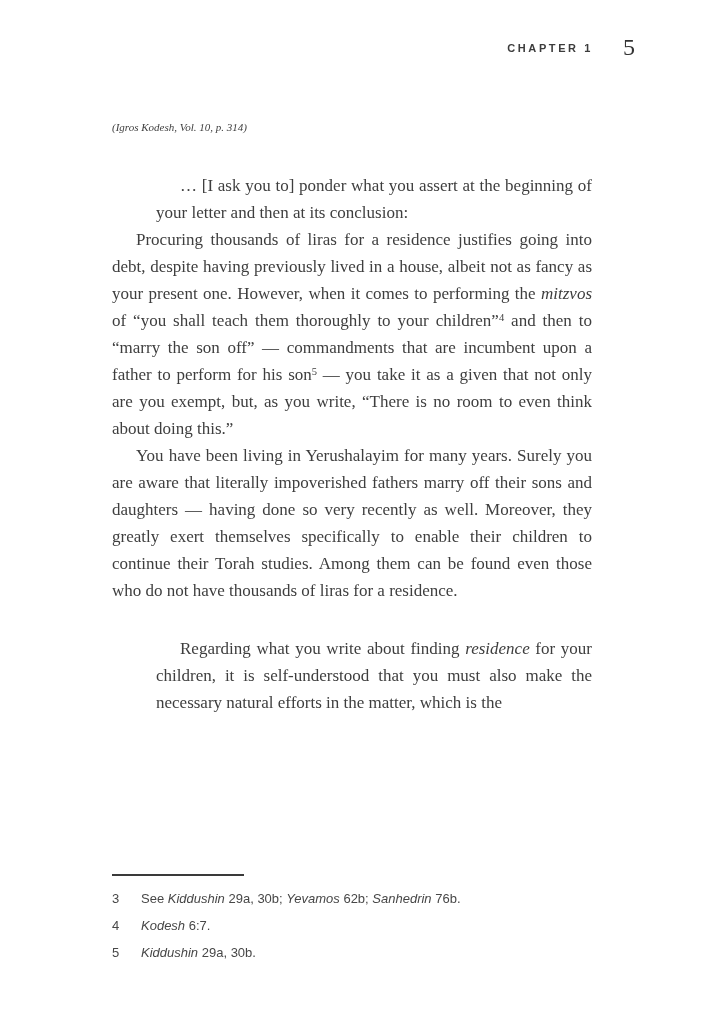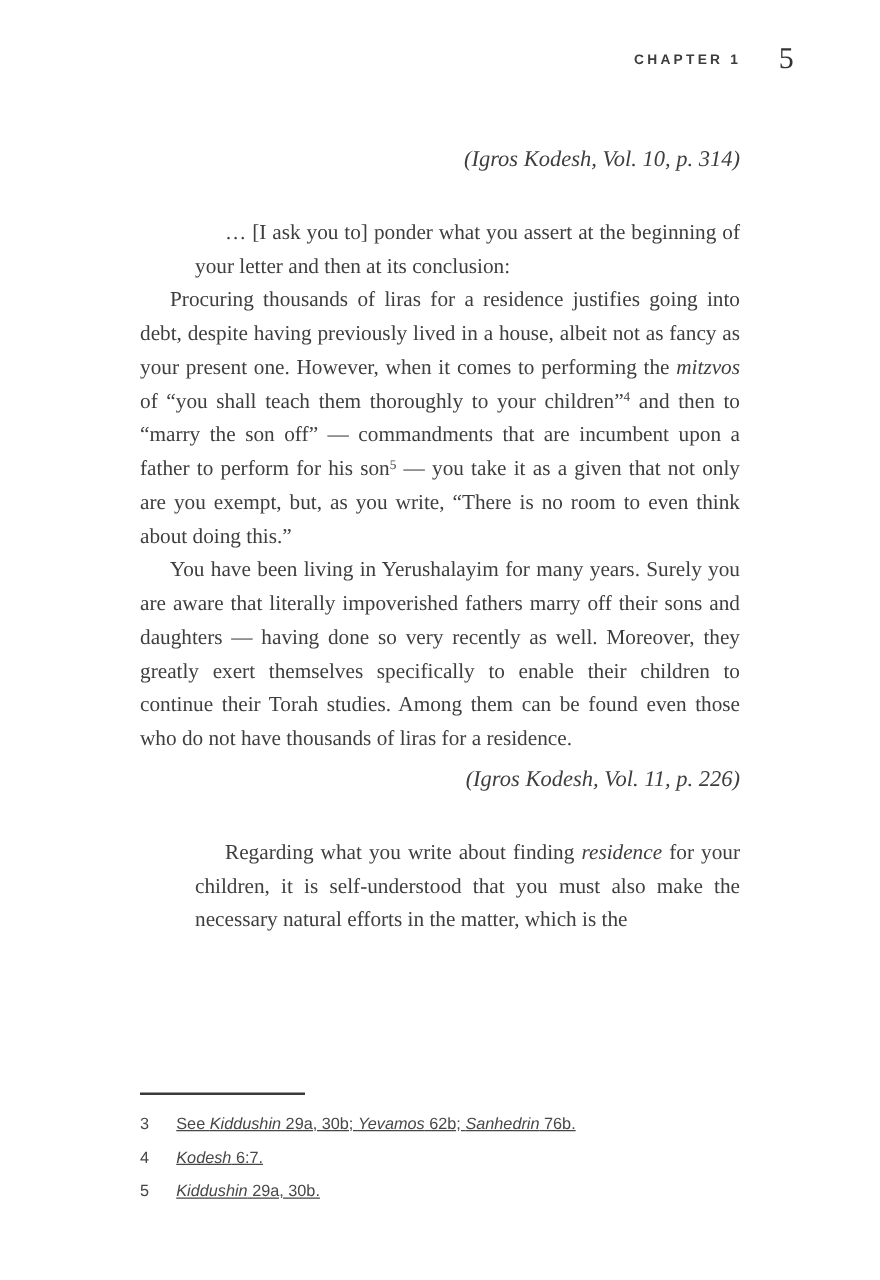--- a/index.html
+++ b/index.html
@@ -43,24 +43,23 @@
     margin: 0;
     font-size: 17px;
     line-height: 27px;
     text-align: justify;
     text-justify: inter-word;
   }
   .para.indent { text-indent: 24px; }
   .para.spaced { margin-top: 31px; margin-left: 44px; }
   .citation {
     margin: 6px 0 0 0;
-    font-size: 18px;
+    font-size: 11px;
     font-style: italic;
     line-height: 27px;
-    text-align: right;
     color: #3e3e3e;
   }
   sup {
     font-size: 62%;
     line-height: 0;
     vertical-align: baseline;
     position: relative;
     top: -0.45em;
   }
   .footnotes {
@@ -76,38 +75,37 @@
     height: 2px;
     background: #3a3a3a;
     margin: 0 0 9px 0;
   }
   .footnote {
     display: flex;
     font-size: 13px;
     line-height: 27px;
   }
   .fn-num { width: 29px; flex-shrink: 0; }
-  .fn-text { flex: 1; text-decoration: underline; }
+  .fn-text { flex: 1; }
 </style>
 </head>
 <body>
 
 <div class="page">
 
   <div class="running-head">
     <span class="chapter-label">CHAPTER 1</span>
     <span class="page-number">5</span>
   </div>
 
   <div class="text-block">
     <p class="citation">(Igros Kodesh, Vol. 10, p. 314)</p>
     <p class="para indent spaced">… [I ask you to] ponder what you assert at the beginning of your letter and then at its conclusion:</p>
     <p class="para indent">Procuring thousands of liras for a residence justifies going into debt, despite having previously lived in a house, albeit not as fancy as your present one. However, when it comes to performing the <i>mitzvos</i> of “you shall teach them thoroughly to your children”<sup>4</sup> and then to “marry the son off” — commandments that are incumbent upon a father to perform for his son<sup>5</sup> — you take it as a given that not only are you exempt, but, as you write, “There is no room to even think about doing this.”</p>
     <p class="para indent">You have been living in Yerushalayim for many years. Surely you are aware that literally impoverished fathers marry off their sons and daughters — having done so very recently as well. Moreover, they greatly exert themselves specifically to enable their children to continue their Torah studies. Among them can be found even those who do not have thousands of liras for a residence.</p>
-    <p class="citation">(Igros Kodesh, Vol. 11, p. 226)</p>
     <p class="para indent spaced">Regarding what you write about finding <i>residence</i> for your children, it is self-understood that you must also make the necessary natural efforts in the matter, which is the</p>
   </div>
 
   <div class="footnotes">
     <div class="footnote-rule"></div>
     <div class="footnote">
       <span class="fn-num">3</span>
       <span class="fn-text">See <i>Kiddushin</i> 29a, 30b; <i>Yevamos</i> 62b; <i>Sanhedrin</i> 76b.</span>
     </div>
     <div class="footnote">

